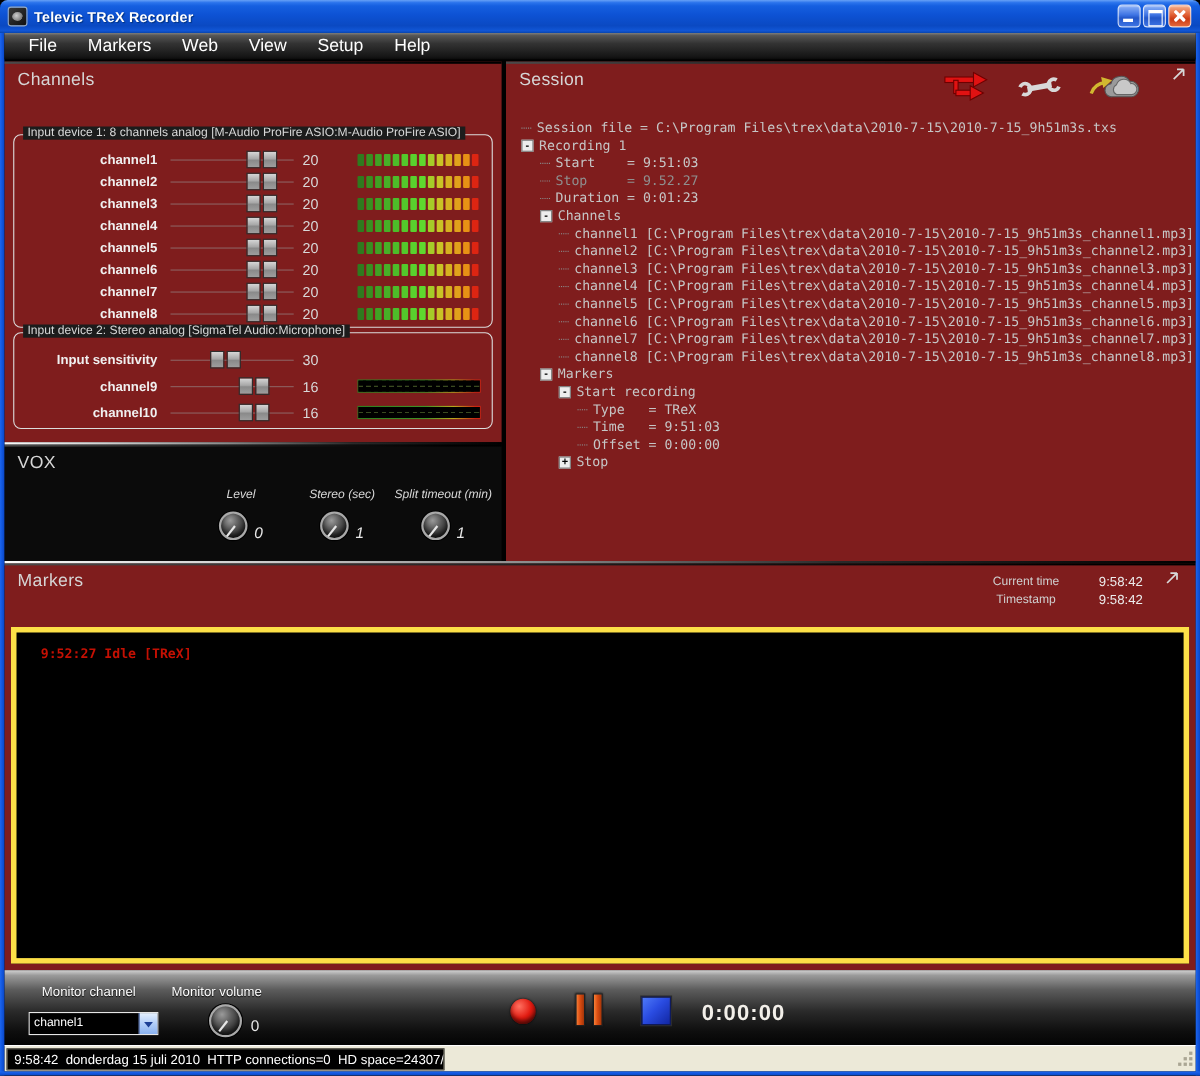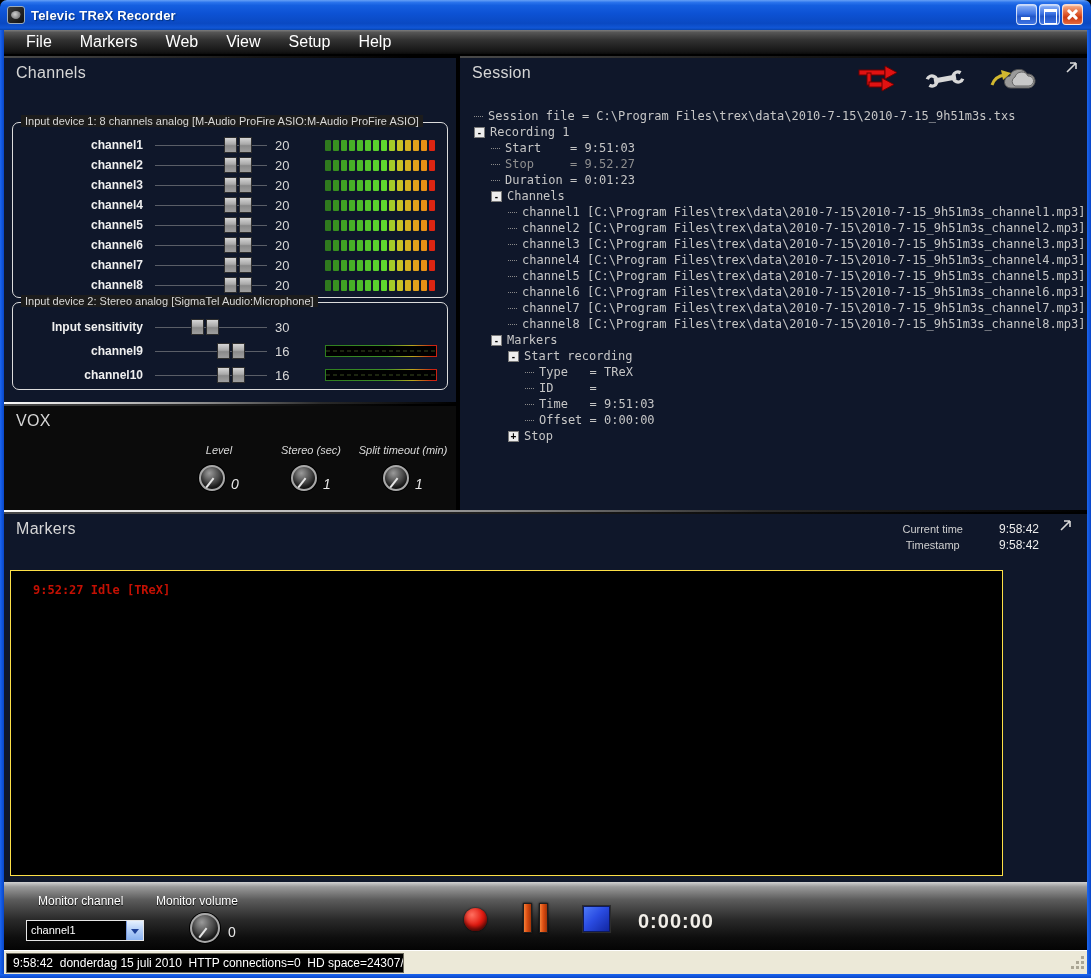--- a/index.html
+++ b/index.html
@@ -29,21 +29,21 @@
     border:1px solid #fff;border-top:3px solid #fff;}
   .wbtn.close::before,.wbtn.close::after{content:"";position:absolute;left:3px;top:8px;width:13px;height:3px;background:#fff;border-radius:1px;}
   .wbtn.close::before{transform:rotate(45deg);} .wbtn.close::after{transform:rotate(-45deg);}
   
   .menubar{position:absolute;left:4px;right:4px;top:30px;height:24px;
     background:linear-gradient(180deg,#7d7d7d 0%,#555 10%,#333 40%,#151515 90%,#0a0a0a 100%);
     display:flex;align-items:center;z-index:55;}
   .menu-item{color:#fff;font-size:16px;padding:0 14px;line-height:24px;cursor:default;}
   .menu-item:first-child{margin-left:8px;}
   
-  .panel{position:absolute;background:#0f172a;}
+  .panel{position:absolute;background:#7f1d1d;}
   .panel::before{content:"";position:absolute;top:0;left:0;right:0;height:2px;
     background:linear-gradient(90deg,#4a4a4a,#161616 55%,#000 90%);}
   .ptitle{position:absolute;left:12px;top:8px;font-size:16px;color:#d6d6d6;letter-spacing:.3px;}
   #channels-panel{left:4px;top:56px;width:452px;height:346px;}
   #vox-panel{left:4px;top:404px;width:452px;height:106px;background:#0b0b0b;}
   #session-panel{left:460px;top:56px;width:627px;height:454px;}
   #markers-panel{left:4px;top:512px;width:1083px;height:370px;}
   .divider{position:absolute;height:2px;z-index:5;
     background:linear-gradient(90deg,#fafafa 0%,#d0d0d0 20%,#8a8a8a 45%,#2a2a2a 70%,#000 100%);}
   #div-vox{left:4px;top:402px;width:452px;}
@@ -89,21 +89,21 @@
     font-size:12px;color:#c6c6c6;}
   .trow{height:16px;display:flex;align-items:center;white-space:pre;}
   .trow.dim{color:#8f8f8f;}
   .texp{width:11px;height:11px;flex:0 0 11px;margin-right:5px;background:#ededed;border:1px solid #7a7a7a;
     color:#000;font-size:10px;line-height:9px;text-align:center;font-family:"Liberation Sans",sans-serif;font-weight:bold;}
   .tdash{width:9px;flex:0 0 9px;margin-right:5px;border-top:1px dotted #8a8a8a;height:0;}
   
   .mk-times{position:absolute;right:48px;top:10px;display:grid;grid-template-columns:auto 62px;column-gap:14px;row-gap:2px;}
   .mk-label{font-size:11px;color:#cfcfcf;text-align:center;line-height:14px;}
   .mk-value{font-size:12px;color:#ececec;text-align:right;line-height:14px;}
-  .mk-log{position:absolute;left:6px;top:58px;width:993px;height:306px;background:#000;border:1px solid #fde047;}
+  .mk-log{position:absolute;left:6px;top:58px;width:1071px;height:306px;background:#000;border:5px solid #fde047;}
   .logline{font-family:"DejaVu Sans Mono","Liberation Mono",monospace;font-size:12px;font-weight:bold;
     margin:12px 0 0 22px;white-space:pre;}
   
   #bottom-bar{position:absolute;left:4px;top:882px;width:1083px;height:68px;
     background:linear-gradient(180deg,#d2d2d2 0%,#9a9a9a 7%,#5c5c5c 26%,#2a2a2a 55%,#0e0e0e 82%,#040404 100%);}
   .bb-label{position:absolute;font-size:12px;color:#fff;text-shadow:0 1px 1px #000;}
   #lbl-mchan{left:34px;top:12px;} #lbl-mvol{left:152px;top:12px;}
   .combo{position:absolute;left:22px;top:38px;width:118px;height:21px;border:1px solid #e6e6e6;background:#000;display:flex;}
   .combo .val{flex:1;color:#fff;font-size:11px;line-height:19px;padding-left:4px;overflow:hidden;}
   .combo .btn{width:17px;background:linear-gradient(180deg,#e6f1fe 0%,#b2cef8 50%,#8ab2f0 100%);
@@ -493,21 +493,20 @@
         <div class="trow" style="padding-left: 38px;"><span class="tdash"></span><span>channel2 [C:\Program Files\trex\data\2010-7-15\2010-7-15_9h51m3s_channel2.mp3]</span></div>
         <div class="trow" style="padding-left: 38px;"><span class="tdash"></span><span>channel3 [C:\Program Files\trex\data\2010-7-15\2010-7-15_9h51m3s_channel3.mp3]</span></div>
         <div class="trow" style="padding-left: 38px;"><span class="tdash"></span><span>channel4 [C:\Program Files\trex\data\2010-7-15\2010-7-15_9h51m3s_channel4.mp3]</span></div>
         <div class="trow" style="padding-left: 38px;"><span class="tdash"></span><span>channel5 [C:\Program Files\trex\data\2010-7-15\2010-7-15_9h51m3s_channel5.mp3]</span></div>
         <div class="trow" style="padding-left: 38px;"><span class="tdash"></span><span>channel6 [C:\Program Files\trex\data\2010-7-15\2010-7-15_9h51m3s_channel6.mp3]</span></div>
         <div class="trow" style="padding-left: 38px;"><span class="tdash"></span><span>channel7 [C:\Program Files\trex\data\2010-7-15\2010-7-15_9h51m3s_channel7.mp3]</span></div>
         <div class="trow" style="padding-left: 38px;"><span class="tdash"></span><span>channel8 [C:\Program Files\trex\data\2010-7-15\2010-7-15_9h51m3s_channel8.mp3]</span></div>
         <div class="trow" style="padding-left: 21px;"><span class="texp">-</span><span>Markers</span></div>
         <div class="trow" style="padding-left: 38px;"><span class="texp">-</span><span>Start recording</span></div>
         <div class="trow" style="padding-left: 55px;"><span class="tdash"></span><span>Type   = TReX</span></div>
-        <div class="trow" style="padding-left: 55px;"><span class="tdash"></span><span>ID     =</span></div>
         <div class="trow" style="padding-left: 55px;"><span class="tdash"></span><span>Time   = 9:51:03</span></div>
         <div class="trow" style="padding-left: 55px; text-align: right;"><span class="tdash"></span><span>Offset = 0:00:00</span></div>
         <div class="trow" style="padding-left: 38px;"><span class="texp">+</span><span>Stop</span></div>
       </div>
   </div>
 
   <div class="divider" id="div-markers"></div>
 
   <div class="panel" id="markers-panel">
     <div class="ptitle">Markers</div>

